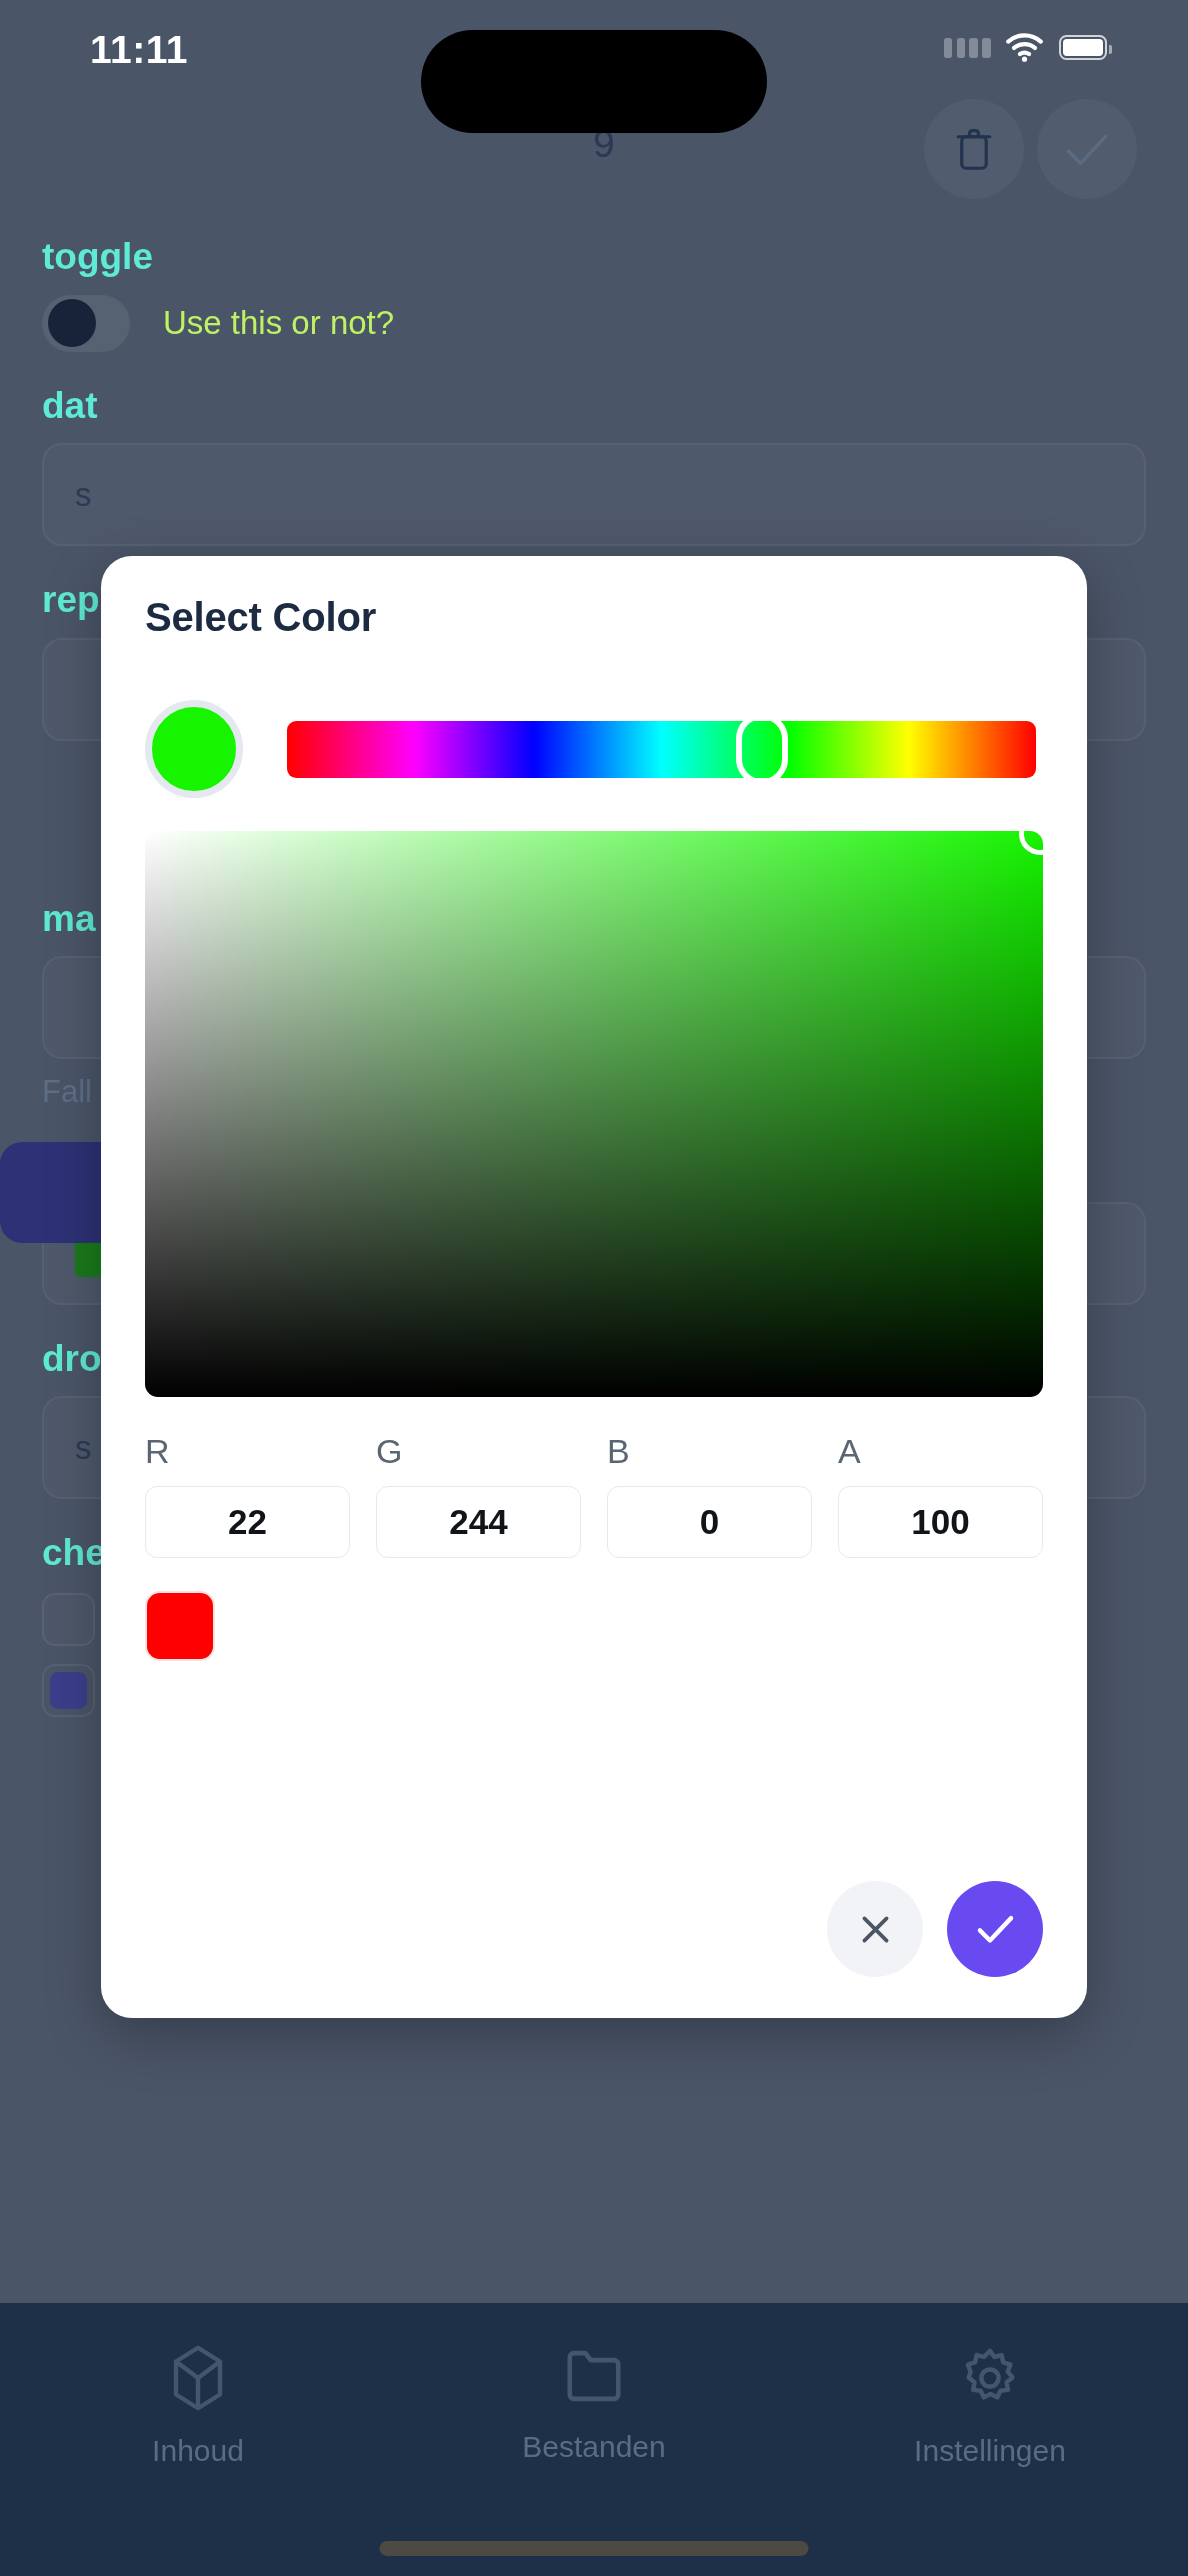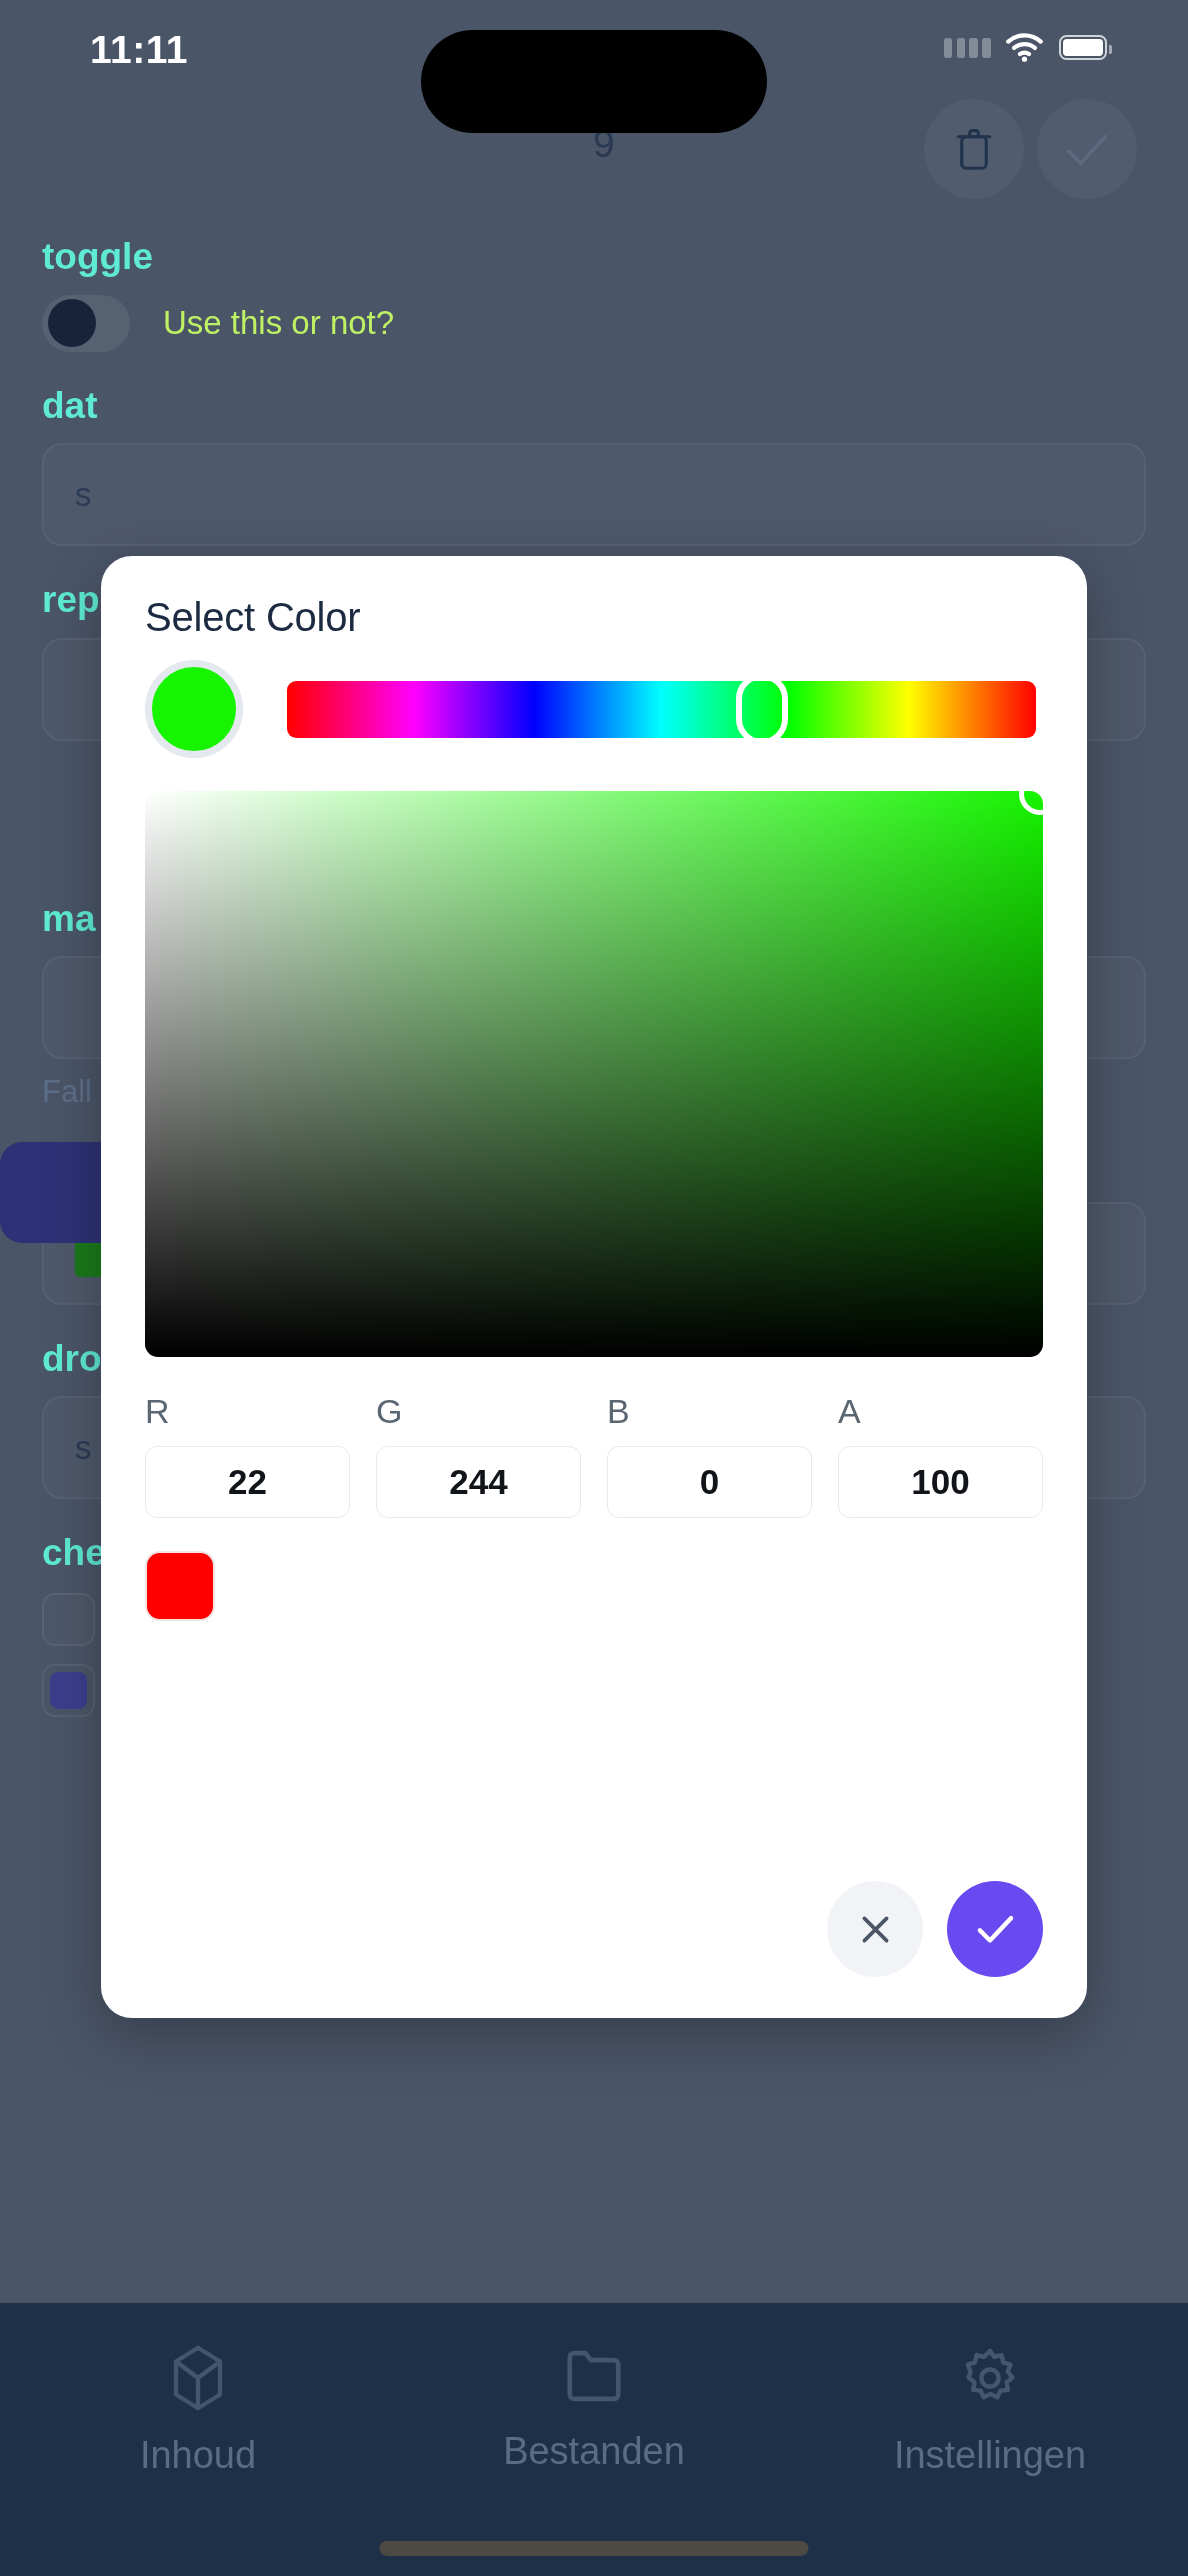--- a/index.html
+++ b/index.html
@@ -123,43 +123,43 @@
   
   #tabbar {
     position: absolute; left: 0; bottom: 0;
     width: 1188px; height: 273px;
     background: #1e3048;
     display: flex; align-items: flex-start; justify-content: space-around;
     padding-top: 39px;
     z-index: 6;
   }
   .tab { display:flex; flex-direction: column; align-items:center; gap: 20px; width: 33%; }
-  .tab-label { font-size: 38px; color: #5a6c84; }
+  .tab-label { font-size: 30px; color: #5a6c84; }
   #home-indicator {
     position:absolute; left: 50%; transform: translateX(-50%);
     bottom: 20px; width: 429px; height: 14.7px; border-radius: 7.4px;
     background: #4c4a42;
   }
 
   
   #modal-backdrop {
     position:absolute; inset: 0; z-index: 10;
     background: rgba(0,0,0,0.0);
   }
   #color-dialog {
     position: absolute; left: 101px; top: 556px;
     width: 986px; height: 1462px;
     background: #ffffff; border-radius: 31px;
     box-shadow: 0 16.6px 55px rgba(0,0,0,0.28);
     z-index: 11;
     padding: 39px 44px;
   }
   #dialog-title {
-    font-size: 40px; font-weight: 400; color: #1c2b42;
-    margin-bottom: 20px; letter-spacing: -0.2px;
+    font-size: 40px; font-weight: 700; color: #1c2b42;
+    margin-bottom: 60px; letter-spacing: -0.2px;
   }
 
   #preview-row { display:flex; align-items:center; gap: 44px; }
   #color-preview {
     width: 98px; height: 98px; border-radius: 49px;
     border: 7.4px solid #e4e9ef;
     background: #16f400;
     flex: 0 0 auto;
   }
   #hue-slider {

